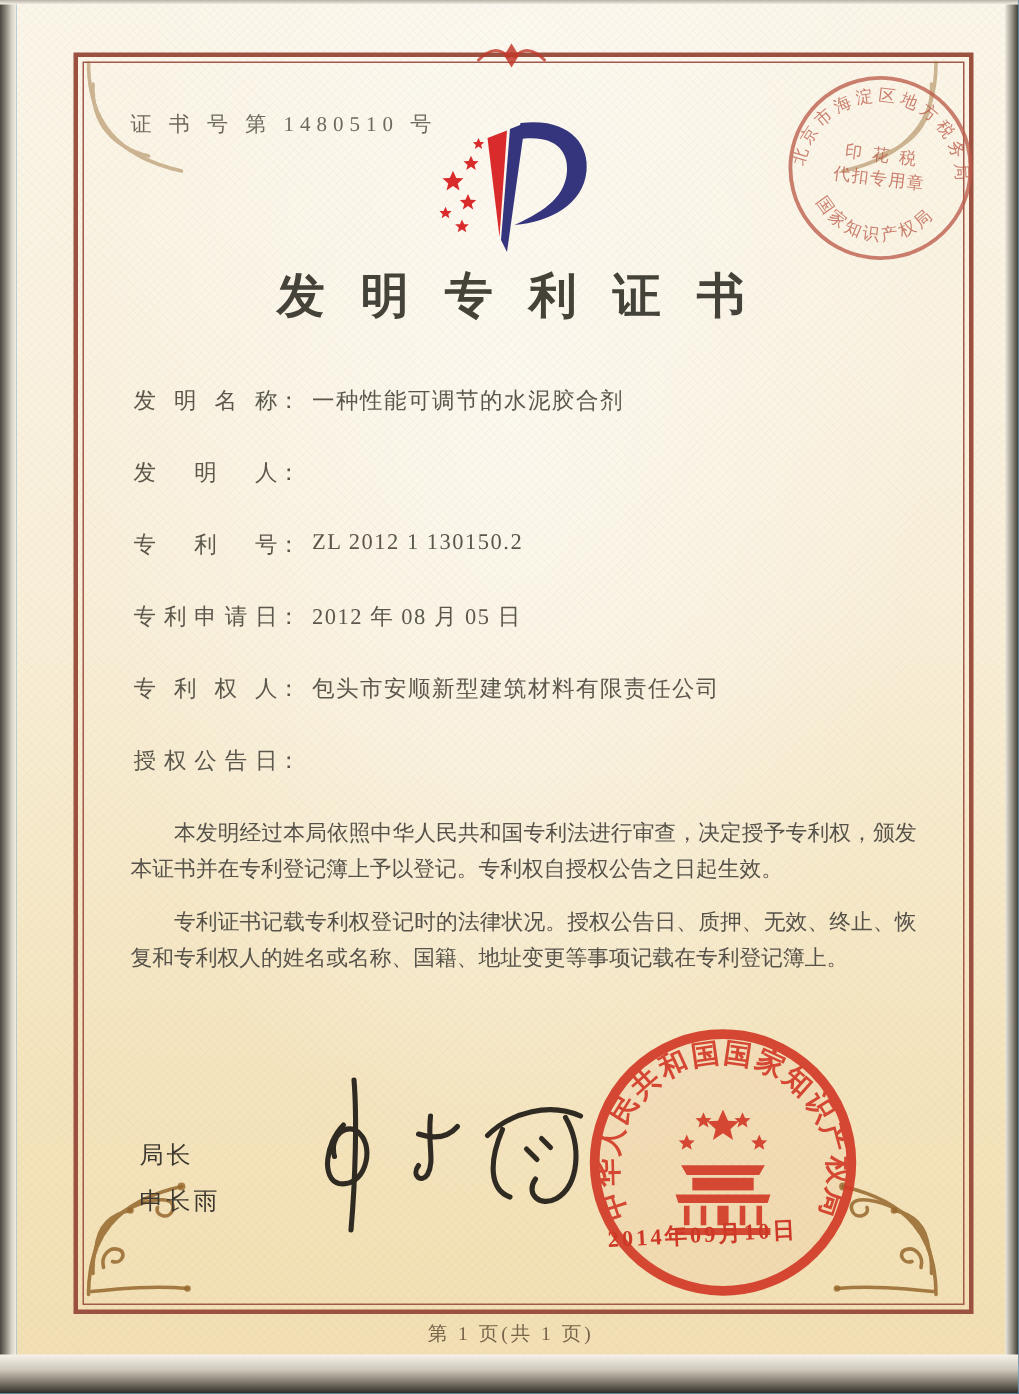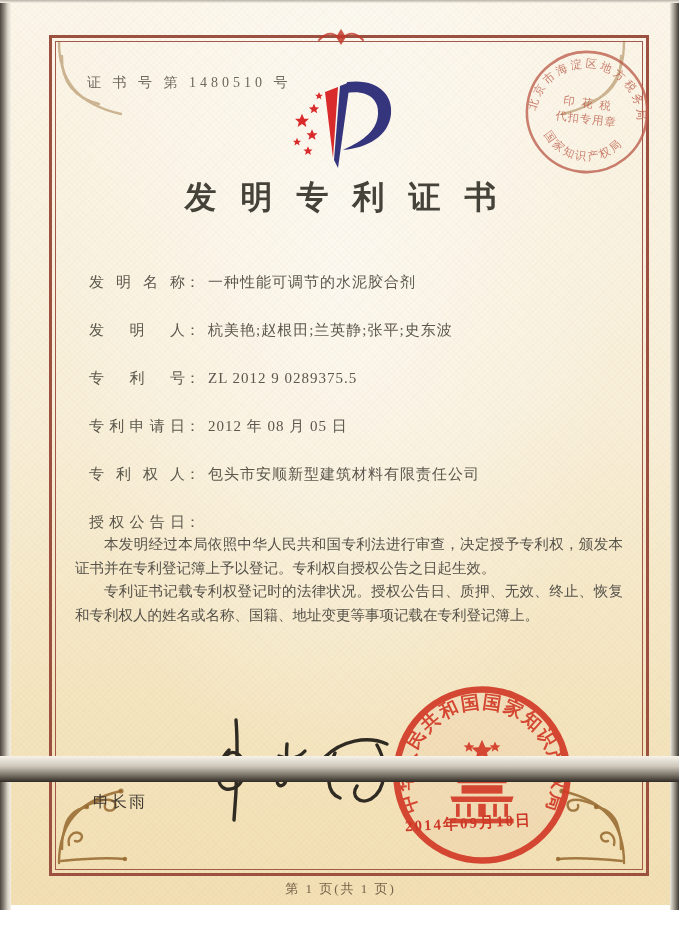--- a/index.html
+++ b/index.html
@@ -1,20 +1,20 @@
 <!DOCTYPE html>
 <html><head>
 <meta charset="utf-8">
 <style>
   html,body{margin:0;padding:0;}
   body{
     width:679px;height:929px;background:#ffffff;overflow:hidden;
     font-family:"Liberation Serif","DejaVu Serif",serif;
   }
-  .photo{position:relative;width:679px;height:782px;background:#0369a1;}
+  .photo{position:relative;width:679px;height:929px;background:#0369a1;}
   
   .shadow-left{position:absolute;left:0;top:0;width:11px;height:910px;
     background:linear-gradient(to right,#4a453e 0%,#8d867b 35%,#d8d2c6 70%,#f4f0e6 100%);}
   .shadow-right{position:absolute;right:0;top:0;width:9px;height:910px;
     background:linear-gradient(to left,#3c3831 0%,#948d81 45%,#efeadf 100%);}
   .shadow-bottom{position:absolute;left:0;bottom:0;width:679px;height:26px;
     background:linear-gradient(to bottom,#f7f3ea 0%,#cdc7ba 40%,#6e675c 78%,#2f2b25 100%);}
   .shadow-top{position:absolute;left:0;top:0;width:679px;height:3px;background:linear-gradient(to bottom,#b9b2a6,#f6f2e9);}
 
   .paper{
@@ -35,29 +35,29 @@
 
   .cert-no{position:absolute;left:76px;top:72px;font-size:14px;color:#6e685c;
     letter-spacing:4px;white-space:nowrap;}
 
   .logo{position:absolute;left:50%;top:76px;transform:translateX(-50%);}
 
   .title{position:absolute;left:0;top:174px;width:100%;text-align:center;
     font-size:32px;color:#45423a;font-weight:600;letter-spacing:24px;text-indent:24px;}
 
   .fields{position:absolute;left:78px;top:256px;width:520px;}
-  .field-row{display:flex;align-items:center;height:48px;font-size:15px;color:#5b574c;}
+  .field-row{display:flex;align-items:flex-start;height:48px;font-size:15px;color:#5b574c;}
   .field-label{display:inline-block;width:96px;text-align:justify;text-align-last:justify;
     letter-spacing:0;flex:none;}
   .field-colon{flex:none;margin-right:8px;}
   .field-value{letter-spacing:1px;white-space:nowrap;}
 
   .paragraphs{position:absolute;left:64px;top:531px;width:548px;
     font-size:14.5px;line-height:23.5px;color:#56524a;text-align:justify;}
-  .paragraphs p{margin:0;text-indent:2em;}
+  .paragraphs p{margin:12px;text-indent:2em;}
 
   .signer{position:absolute;left:82px;top:753px;font-size:16px;color:#3e3930;
     line-height:31px;letter-spacing:2px;}
 
   .signature{position:absolute;left:188px;top:712px;}
 
   .seal{position:absolute;left:378px;top:680px;}
   .seal-date{position:absolute;left:394px;top:812px;font-size:15px;color:#cd3827;
     letter-spacing:2px;transform:rotate(-3deg);font-weight:600;white-space:nowrap;}
 
@@ -154,26 +154,25 @@
 
     <div class="fields">
       <div class="field-row">
         <span class="field-label">发明名称</span>
           <span class="field-colon">：</span>
           <span class="field-value">一种性能可调节的水泥胶合剂</span>
       </div>
       <div class="field-row">
         <span class="field-label">发明人</span>
           <span class="field-colon">：</span>
-          <span class="field-value">杭美艳;赵根田;兰英静;张平;史东波</span>
       </div>
       <div class="field-row">
         <span class="field-label">专利号</span>
           <span class="field-colon">：</span>
-          <span class="field-value">ZL 2012 9 0289375.5</span>
+          <span class="field-value">ZL 2012 1 130150.2</span>
       </div>
       <div class="field-row">
         <span class="field-label">专利申请日</span>
           <span class="field-colon">：</span>
           <span class="field-value">2012 年 08 月 05 日</span>
       </div>
       <div class="field-row">
         <span class="field-label">专利权人</span>
           <span class="field-colon">：</span>
           <span class="field-value">包头市安顺新型建筑材料有限责任公司</span>

